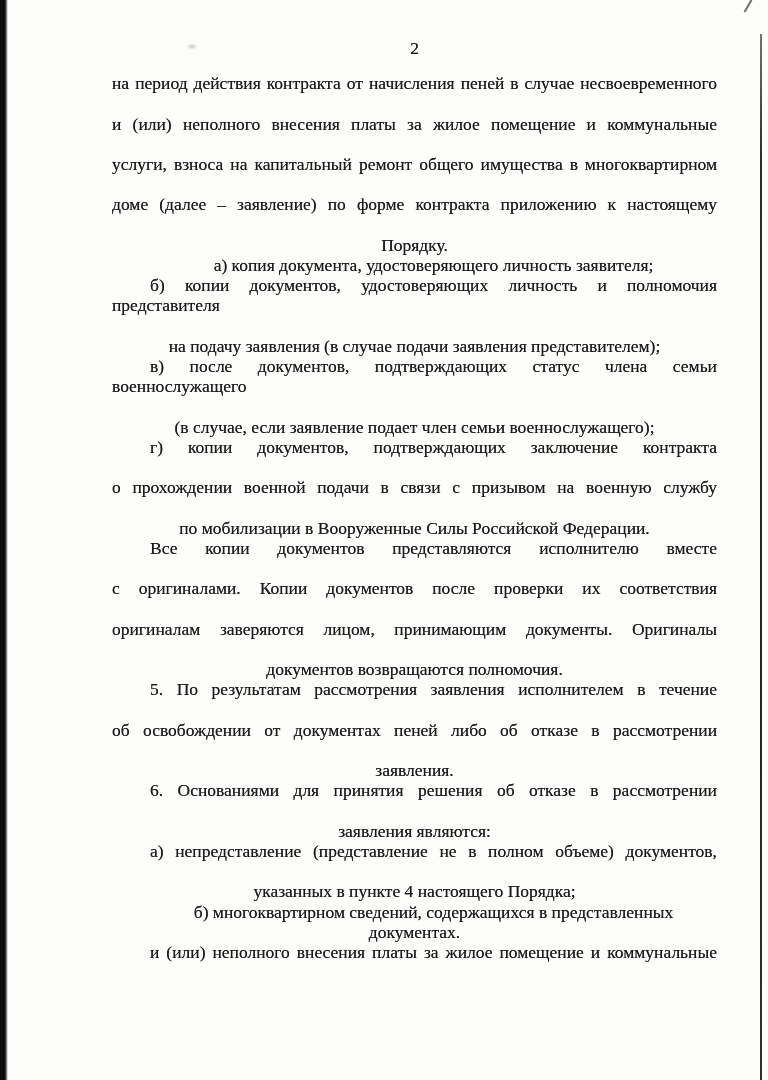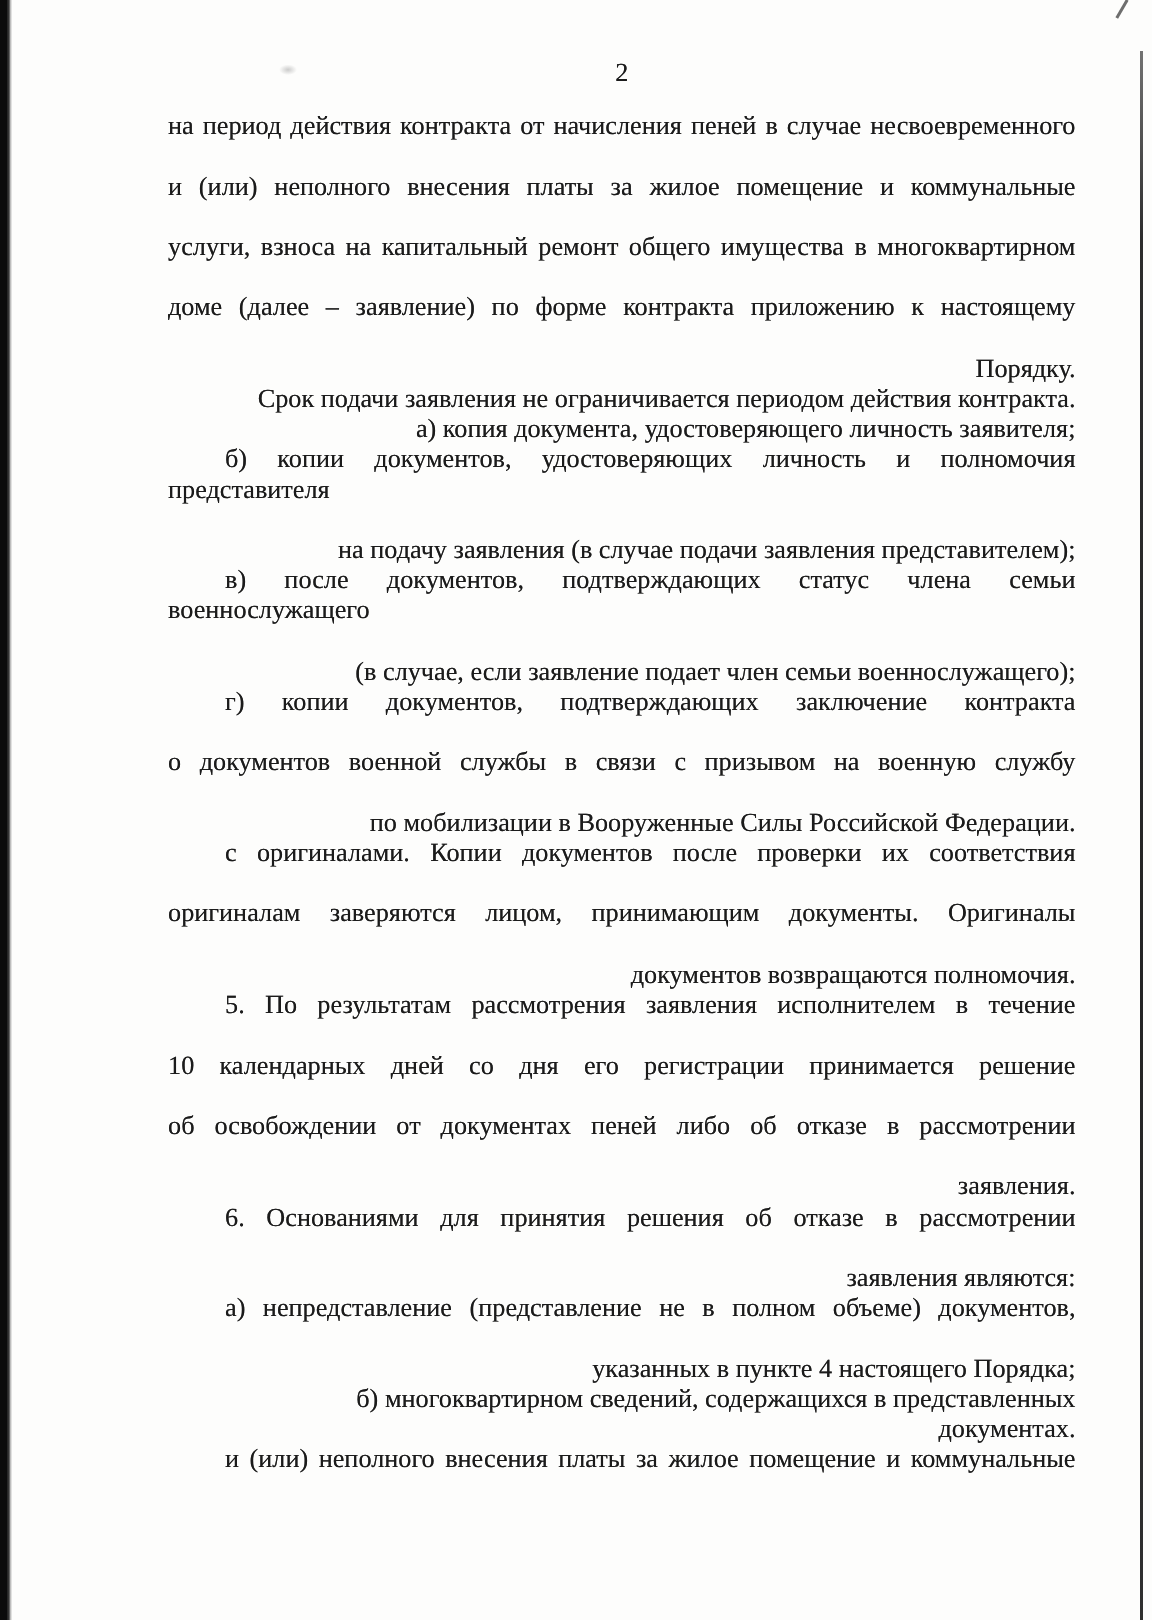--- a/index.html
+++ b/index.html
@@ -58,21 +58,21 @@
     text-shadow: 0 0 0.4px rgba(25,25,25,0.75);
   }
   .page-number {
     text-align: center;
     margin: 0 0 15px 0;
   }
   .para { margin: 0; padding: 0; }
   
   .line { text-align: justify; }
   .line::after { content: ""; display: inline-block; width: 100%; height: 0; }
-  .line.last { text-align: right; }
+  .line.last { text-align: center; }
   .line.last::after { content: none; }
   .para.indent .line:first-child { text-indent: 38px; }
 </style>
 </head>
 <body>
 
 <div class="page">
   <div class="scan-edge-left"></div>
   <div class="scan-edge-right"></div>
   <div class="scan-mark-topright"></div>
@@ -82,46 +82,43 @@
     <div class="page-number">2</div>
     <div>
         <div class="para">
           <div class="line">на период действия контракта от начисления пеней в случае несвоевременного</div>
           <div class="line">и (или) неполного внесения платы за жилое помещение и коммунальные</div>
           <div class="line">услуги, взноса на капитальный ремонт общего имущества в многоквартирном</div>
           <div class="line">доме (далее – заявление) по форме контракта приложению к настоящему</div>
           <div class="line last">Порядку.</div>
         </div>
         <div class="para indent">
-          <div class="line last">Срок подачи заявления не ограничивается периодом действия контракта.</div>
-        </div>
-        <div class="para indent">
           <div class="line last">а) копия документа, удостоверяющего личность заявителя;</div>
         </div>
         <div class="para indent">
           <div class="line">б) копии документов, удостоверяющих личность и полномочия представителя</div>
           <div class="line last">на подачу заявления (в случае подачи заявления представителем);</div>
         </div>
         <div class="para indent">
           <div class="line">в) после документов, подтверждающих статус члена семьи военнослужащего</div>
           <div class="line last">(в случае, если заявление подает член семьи военнослужащего);</div>
         </div>
         <div class="para indent">
           <div class="line">г) копии документов, подтверждающих заключение контракта</div>
-          <div class="line">о документов военной службы в связи с призывом на военную службу</div>
+          <div class="line">о прохождении военной подачи в связи с призывом на военную службу</div>
           <div class="line last">по мобилизации в Вооруженные Силы Российской Федерации.</div>
         </div>
         <div class="para indent">
+          <div class="line">Все копии документов представляются исполнителю вместе</div>
           <div class="line">с оригиналами. Копии документов после проверки их соответствия</div>
           <div class="line">оригиналам заверяются лицом, принимающим документы. Оригиналы</div>
           <div class="line last">документов возвращаются полномочия.</div>
         </div>
         <div class="para indent">
           <div class="line">5. По результатам рассмотрения заявления исполнителем в течение</div>
-          <div class="line">10 календарных дней со дня его регистрации принимается решение</div>
           <div class="line">об освобождении от документах пеней либо об отказе в рассмотрении</div>
           <div class="line last">заявления.</div>
         </div>
         <div class="para indent">
           <div class="line">6. Основаниями для принятия решения об отказе в рассмотрении</div>
           <div class="line last">заявления являются:</div>
         </div>
         <div class="para indent">
           <div class="line">а) непредставление (представление не в полном объеме) документов,</div>
           <div class="line last">указанных в пункте 4 настоящего Порядка;</div>

